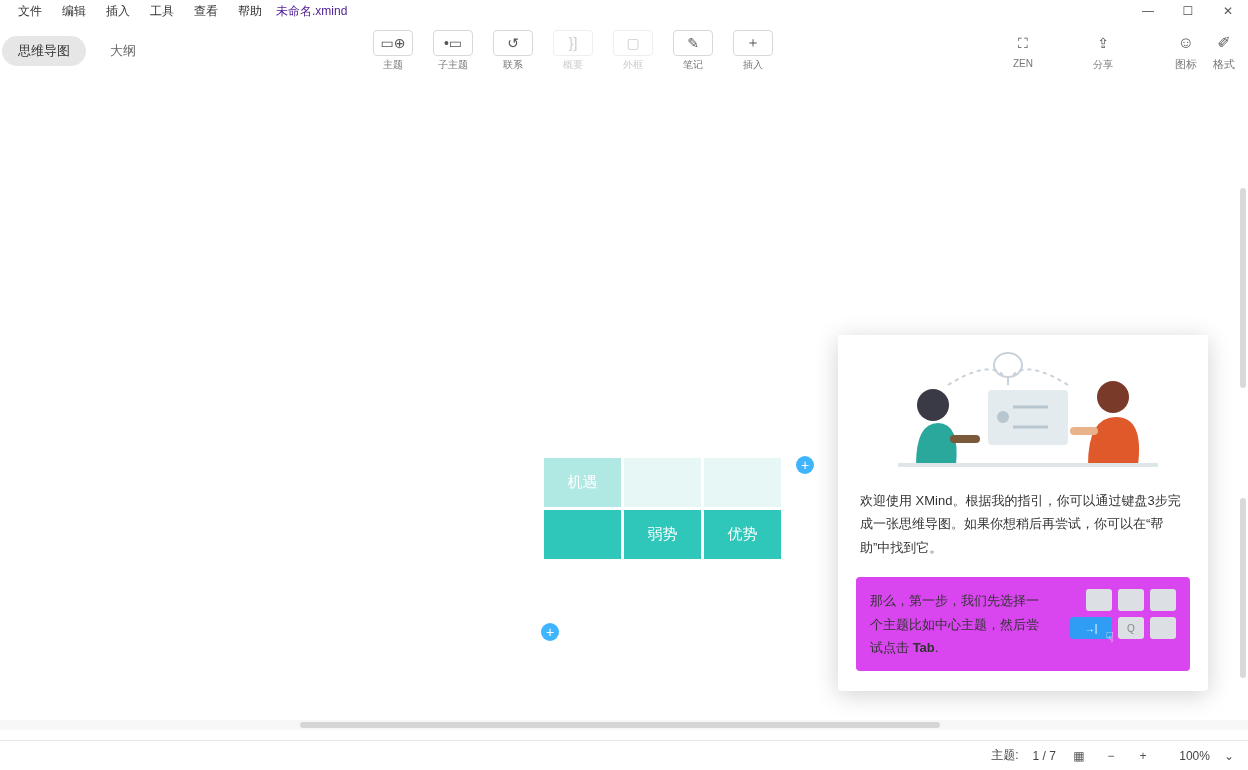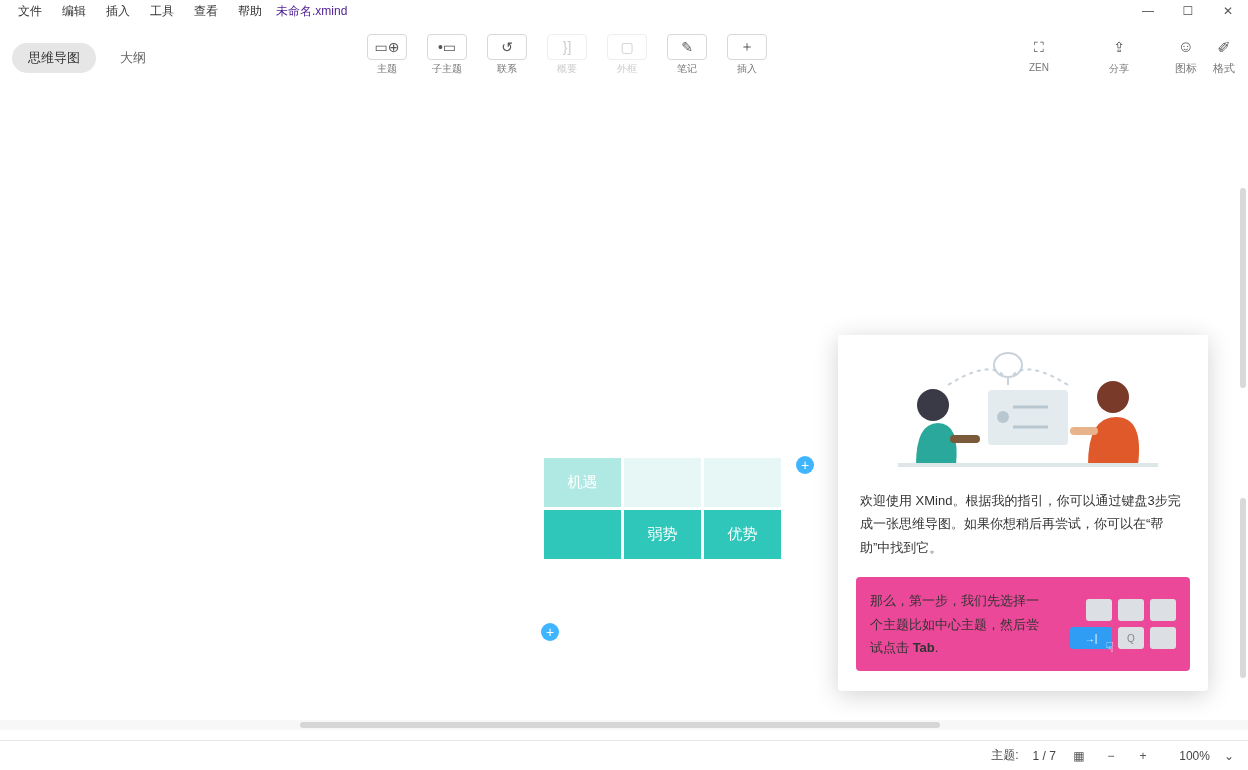--- a/index.html
+++ b/index.html
@@ -6,21 +6,21 @@
   body { width: 1248px; height: 770px; background: #fff; overflow: hidden; position: relative; }
 
   
   .menubar { height: 22px; display: flex; align-items: center; padding: 0 8px; font-size: 12px; color: #333; }
   .menubar .menu-item { padding: 19px 10px; cursor: default; }
   .menubar .filename { color: #4c1d95; margin-left: 4px; }
   .win-controls { position: absolute; right: 0; top: 0; height: 22px; display: flex; }
   .win-controls div { width: 40px; height: 22px; display: flex; align-items: center; justify-content: center; color: #555; font-size: 12px; }
 
   
-  .toolrow { height: 54px; display: flex; align-items: flex-end; padding: 4px 12px 0 12px; }
+  .toolrow { height: 54px; display: flex; align-items: center; padding: 4px 12px 0 2px; gap: 16px; }
   .view-tabs { display: flex; gap: 8px; align-items: center; height: 36px; }
   .view-tab { padding: 6px 16px; border-radius: 18px; font-size: 13px; color: #666; }
   .view-tab.active { background: #e6e6e6; color: #333; }
 
   .tool-group-center { display: flex; gap: 10px; margin-left: 200px; }
   .tool-btn { width: 50px; display: flex; flex-direction: column; align-items: center; gap: 2px; }
   .tool-btn .icon-box { width: 40px; height: 26px; border: 1px solid #d8d8d8; border-radius: 4px; display: flex; align-items: center; justify-content: center; font-size: 14px; color: #555; }
   .tool-btn .lbl { font-size: 10px; color: #777; }
   .tool-btn.disabled .icon-box { color: #ccc; border-color: #eee; }
   .tool-btn.disabled .lbl { color: #ccc; }
@@ -50,21 +50,21 @@
   .plus-btn { position:absolute; width:18px; height:18px; border-radius:50%; background:#3fb4ff; color:#fff; font-size:14px; line-height:18px; text-align:center; }
   .plus1 { left: 796px; top: 378px; }
   .plus2 { left: 541px; top: 545px; }
 
   
   .popup { position:absolute; right:40px; top:335px; width:370px; background:#fff; border-radius:4px;
     box-shadow: 0 4px 24px rgba(0,0,0,0.18); padding: 0 0 20px 0; margin-left: 17px; }
   .popup .close-x { position:absolute; right:12px; top:10px; font-size:16px; color:#333; cursor:pointer; }
   .popup .illus { width:100%; height:140px; background: linear-gradient(#fff,#fff); position:relative; overflow:hidden; }
   .popup .txt1 { padding: 14px 22px 10px 22px; font-size:13px; line-height:1.8; color:#333; }
-  .popup .tipbox { margin: 8px 18px 0 18px; background:#ec4899; border-radius:4px; padding:12px 14px; display:flex; gap:26px;align-items:center; }
+  .popup .tipbox { margin: 8px 18px 0 18px; background:#d946ef; border-radius:4px; padding:12px 14px; display:flex; gap:26px; }
   .popup .tipbox .tiptext { font-size:13px; line-height:1.8; color:#333; flex:1; }
   .popup .minikeys { display:flex; flex-direction:column; gap:6px; align-items:flex-end; }
   .krow { display:flex; gap:6px; }
   .keycap { width:26px; height:22px; background:#dcdfe3; border-radius:3px; font-size:10px; display:flex; align-items:center; justify-content:center; color:#888; }
   .keycap.blue { background:#2f9df4; color:#fff; width:42px; position:relative; }
   .keycap.blank { background:#dcdfe3; width:26px; }
   .cursor-hand { position:absolute; right:-2px; bottom:-6px; font-size:14px; }
 
   
   .scroll-hint { position:absolute; right:2px; top:110px; width:6px; height:200px; background:#d9d9d9; border-radius:3px; }

